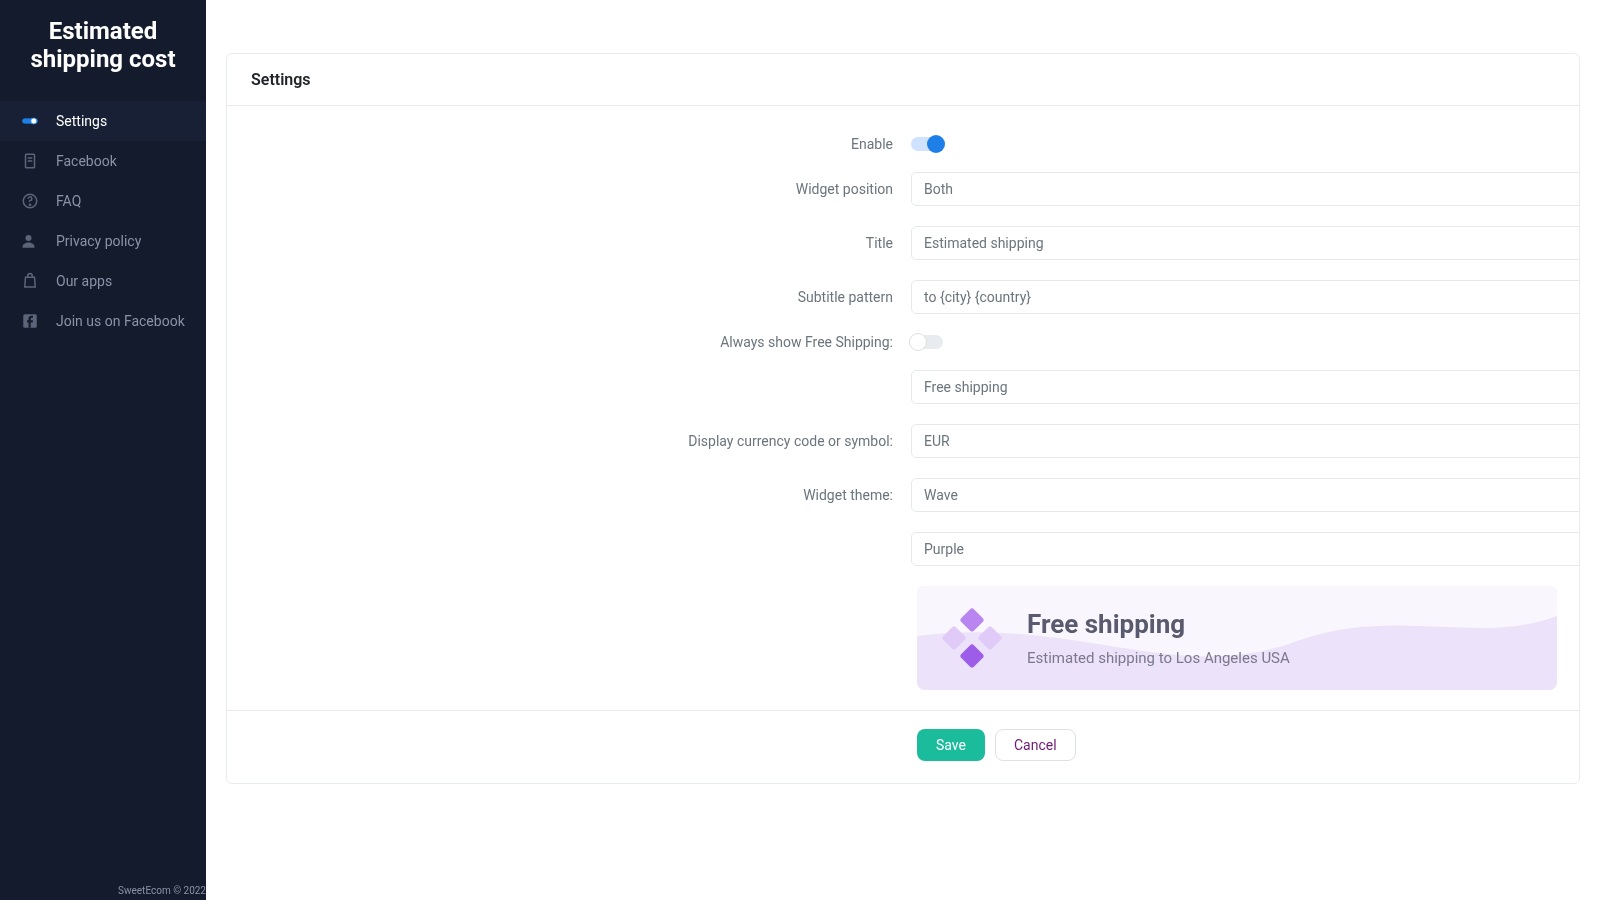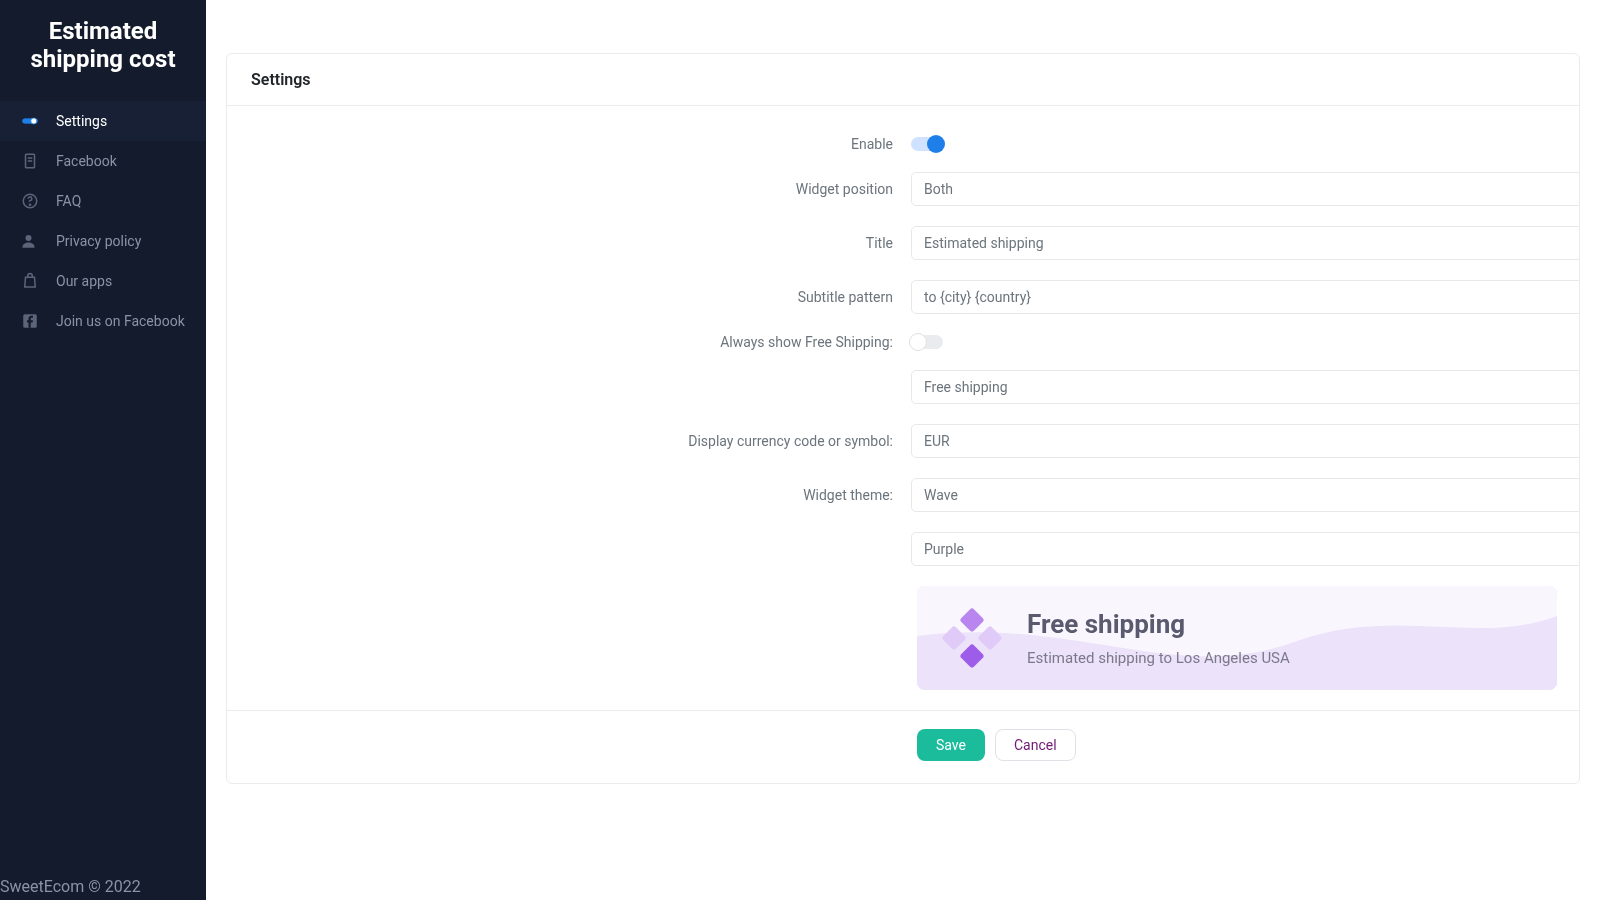--- a/index.html
+++ b/index.html
@@ -37,22 +37,22 @@
     color: #8a92a6;
     font-size: 14px;
     cursor: pointer;
     gap: 16px;
   }
   .nav-item.active { color: #fff; background: #182035; }
   .nav-icon { width: 20px; height: 20px; display:flex; align-items:center; justify-content:center; }
   .nav-icon svg { width: 18px; height:18px; }
   .nav-item.active .nav-icon svg { fill:#1e7fe8; stroke:#1e7fe8; }
   .footer {
-    text-align:left;
-    font-size:16px;
+    text-align:right;
+    font-size:10px;
     color:#8a92a6;
     padding: 8px 0 4px;
   }
 
   
   .main {
     flex: 1;
     background: #fff;
     padding-top: 0;
   }

